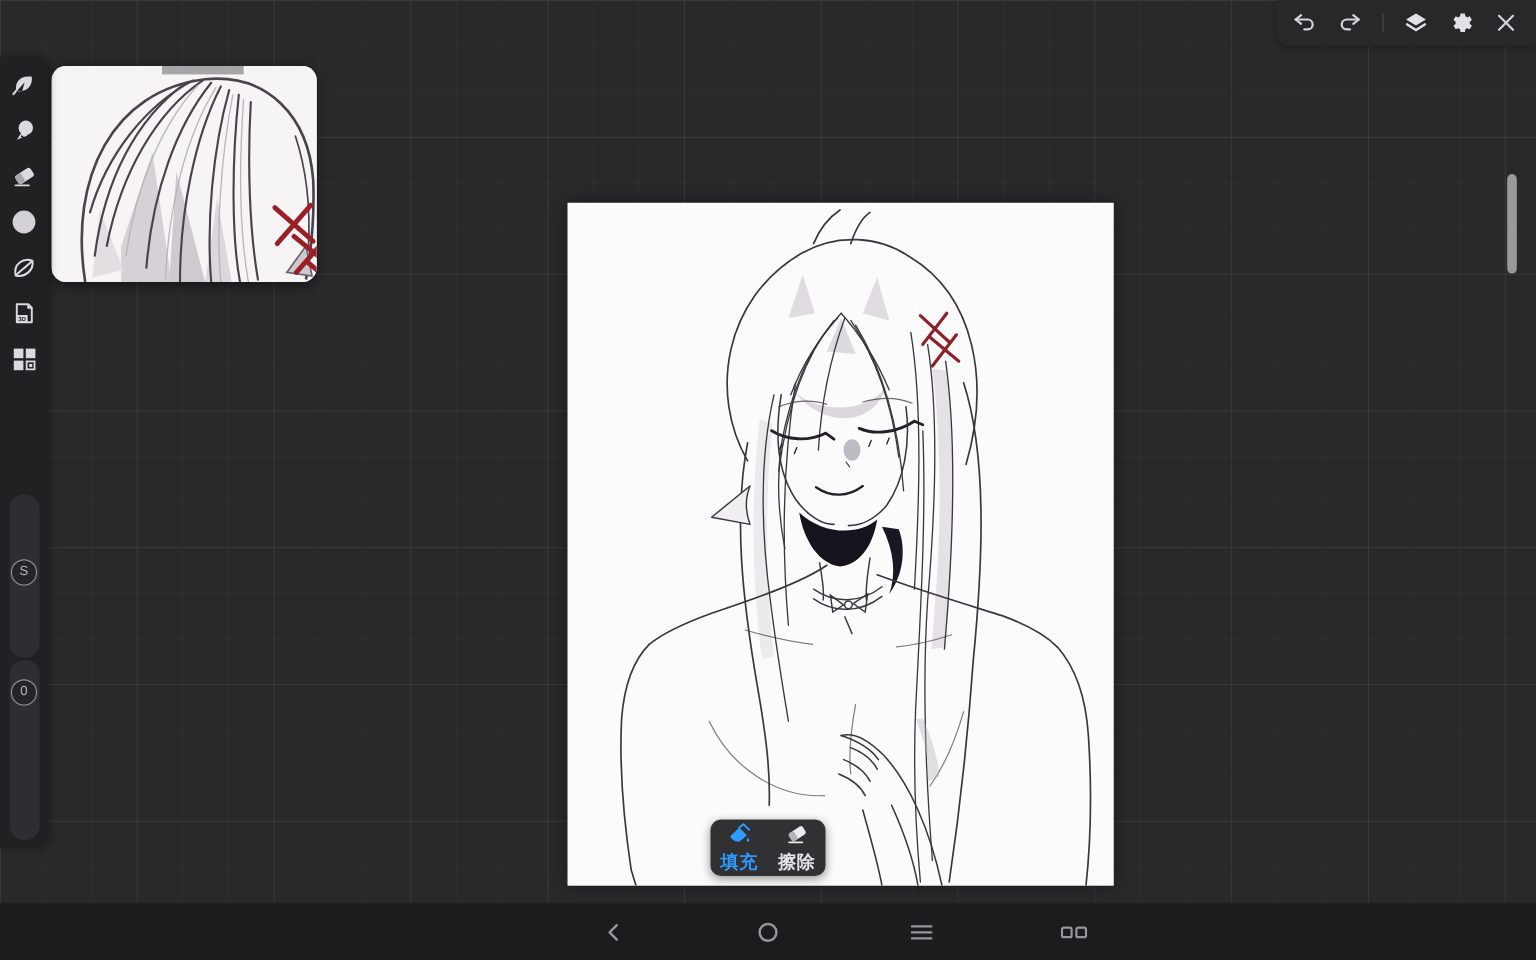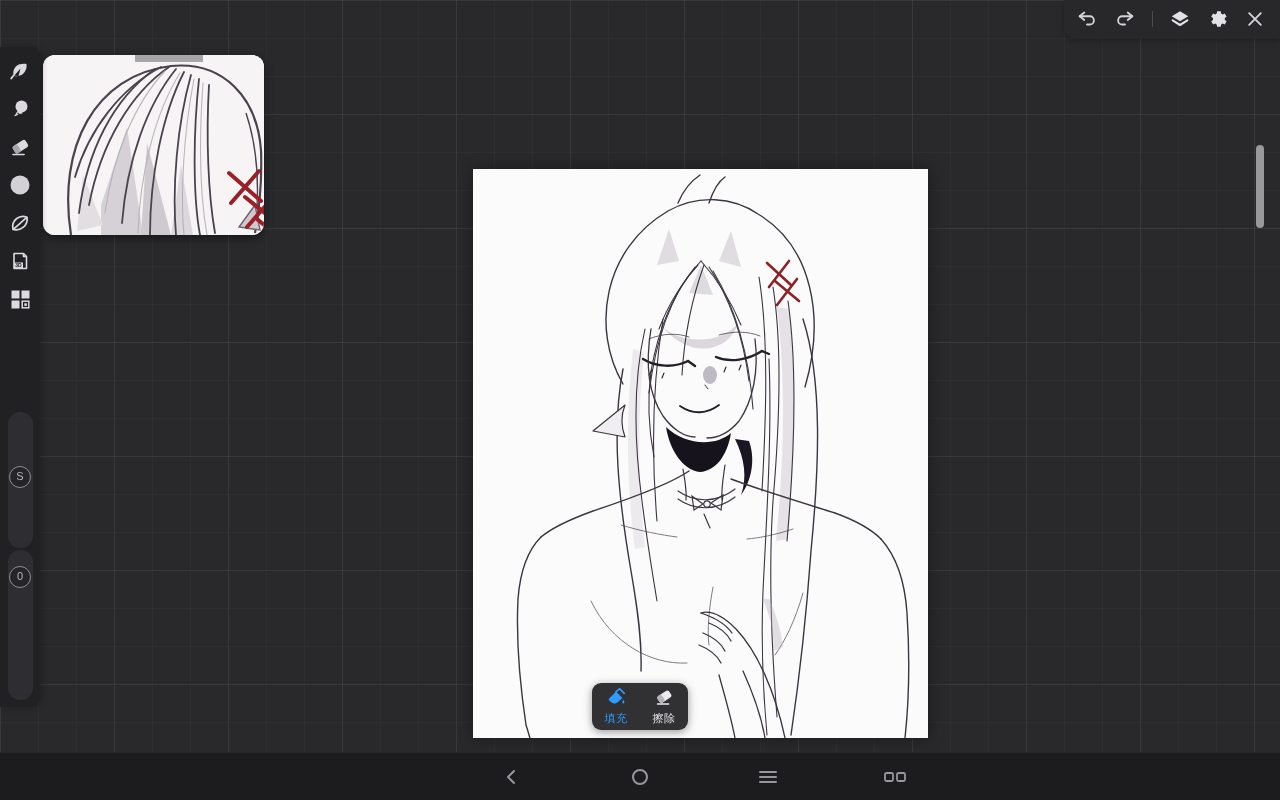--- a/index.html
+++ b/index.html
@@ -83,21 +83,21 @@
     background:rgba(41,40,43,.96);
     border-radius:9px;
     display:flex;
     z-index:25;
     box-shadow:0 2px 8px rgba(0,0,0,.4);
   }
   .fill-btn {
     flex:1; display:flex; flex-direction:column; align-items:center; justify-content:center;
     gap:2px; cursor:pointer;
   }
-  .fill-btn .lbl { font-size:11px; letter-spacing:.5px; }
+  .fill-btn .lbl { font-size:15px; letter-spacing:.5px;font-weight:bold; }
   .fill-btn.active .lbl { color:#2e9bff; }
   .fill-btn:not(.active) .lbl { color:#e6e4e8; }
 
   
   .scrollbar {
     left:1256px; top:145px; width:8px; height:83px;
     background:#99989b; border-radius:4px;
     z-index:12; cursor:pointer;
   }
 

